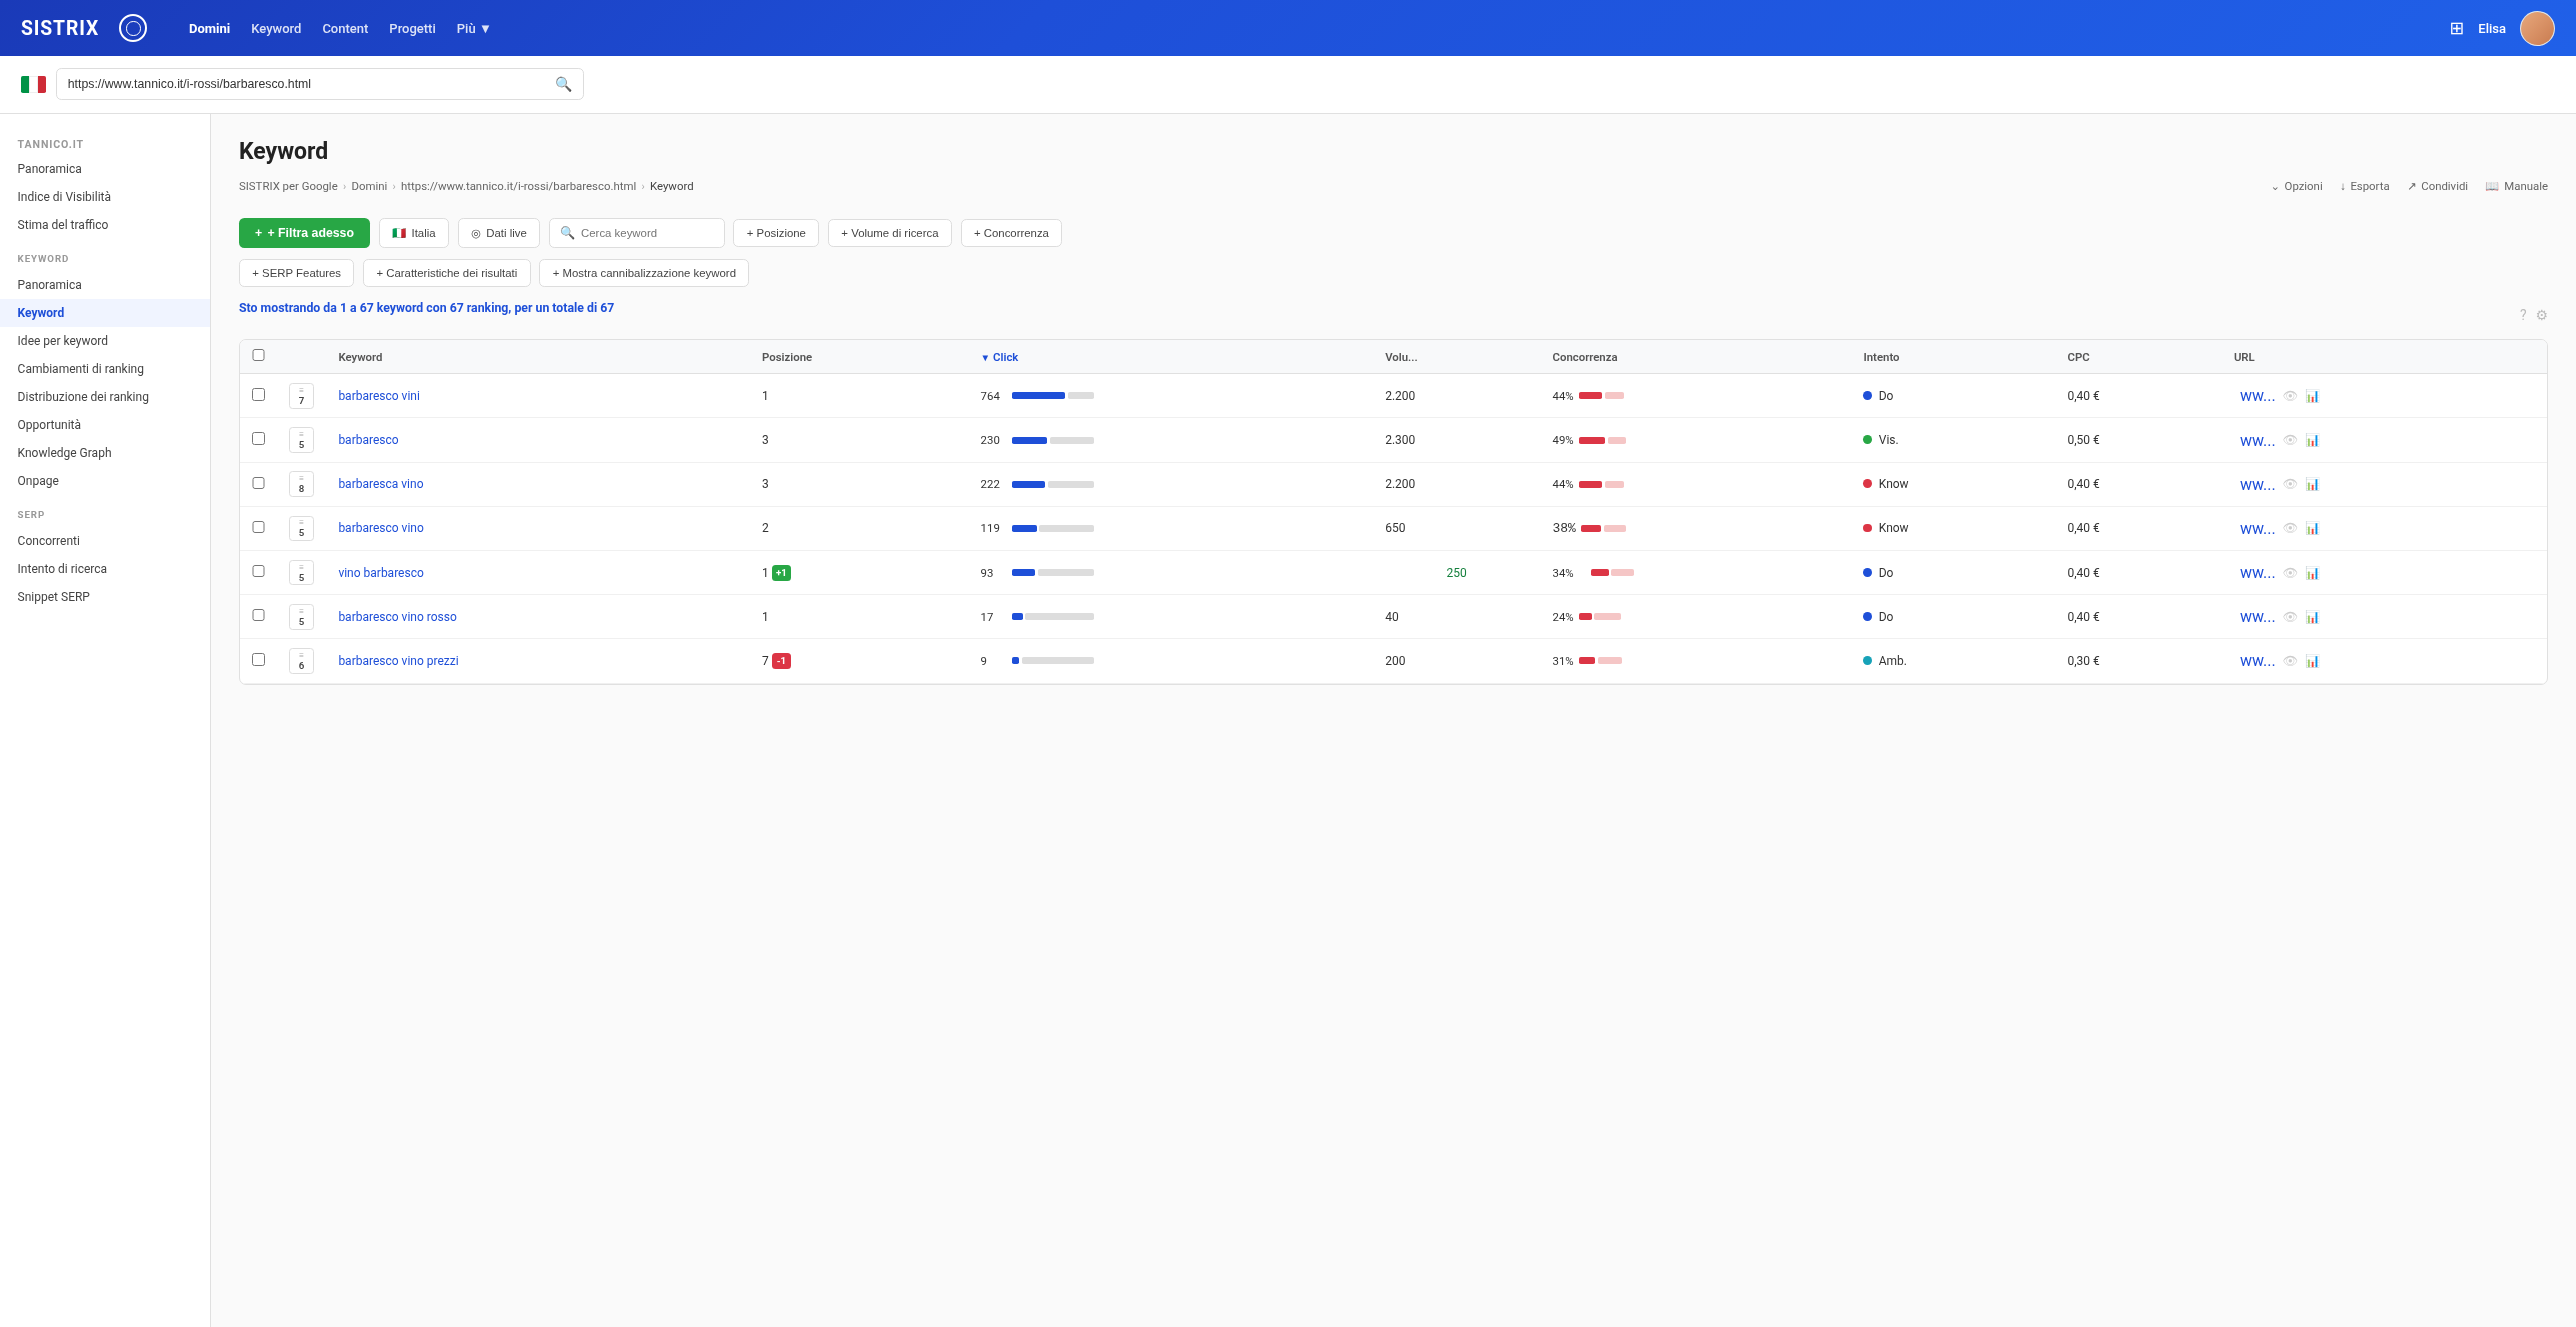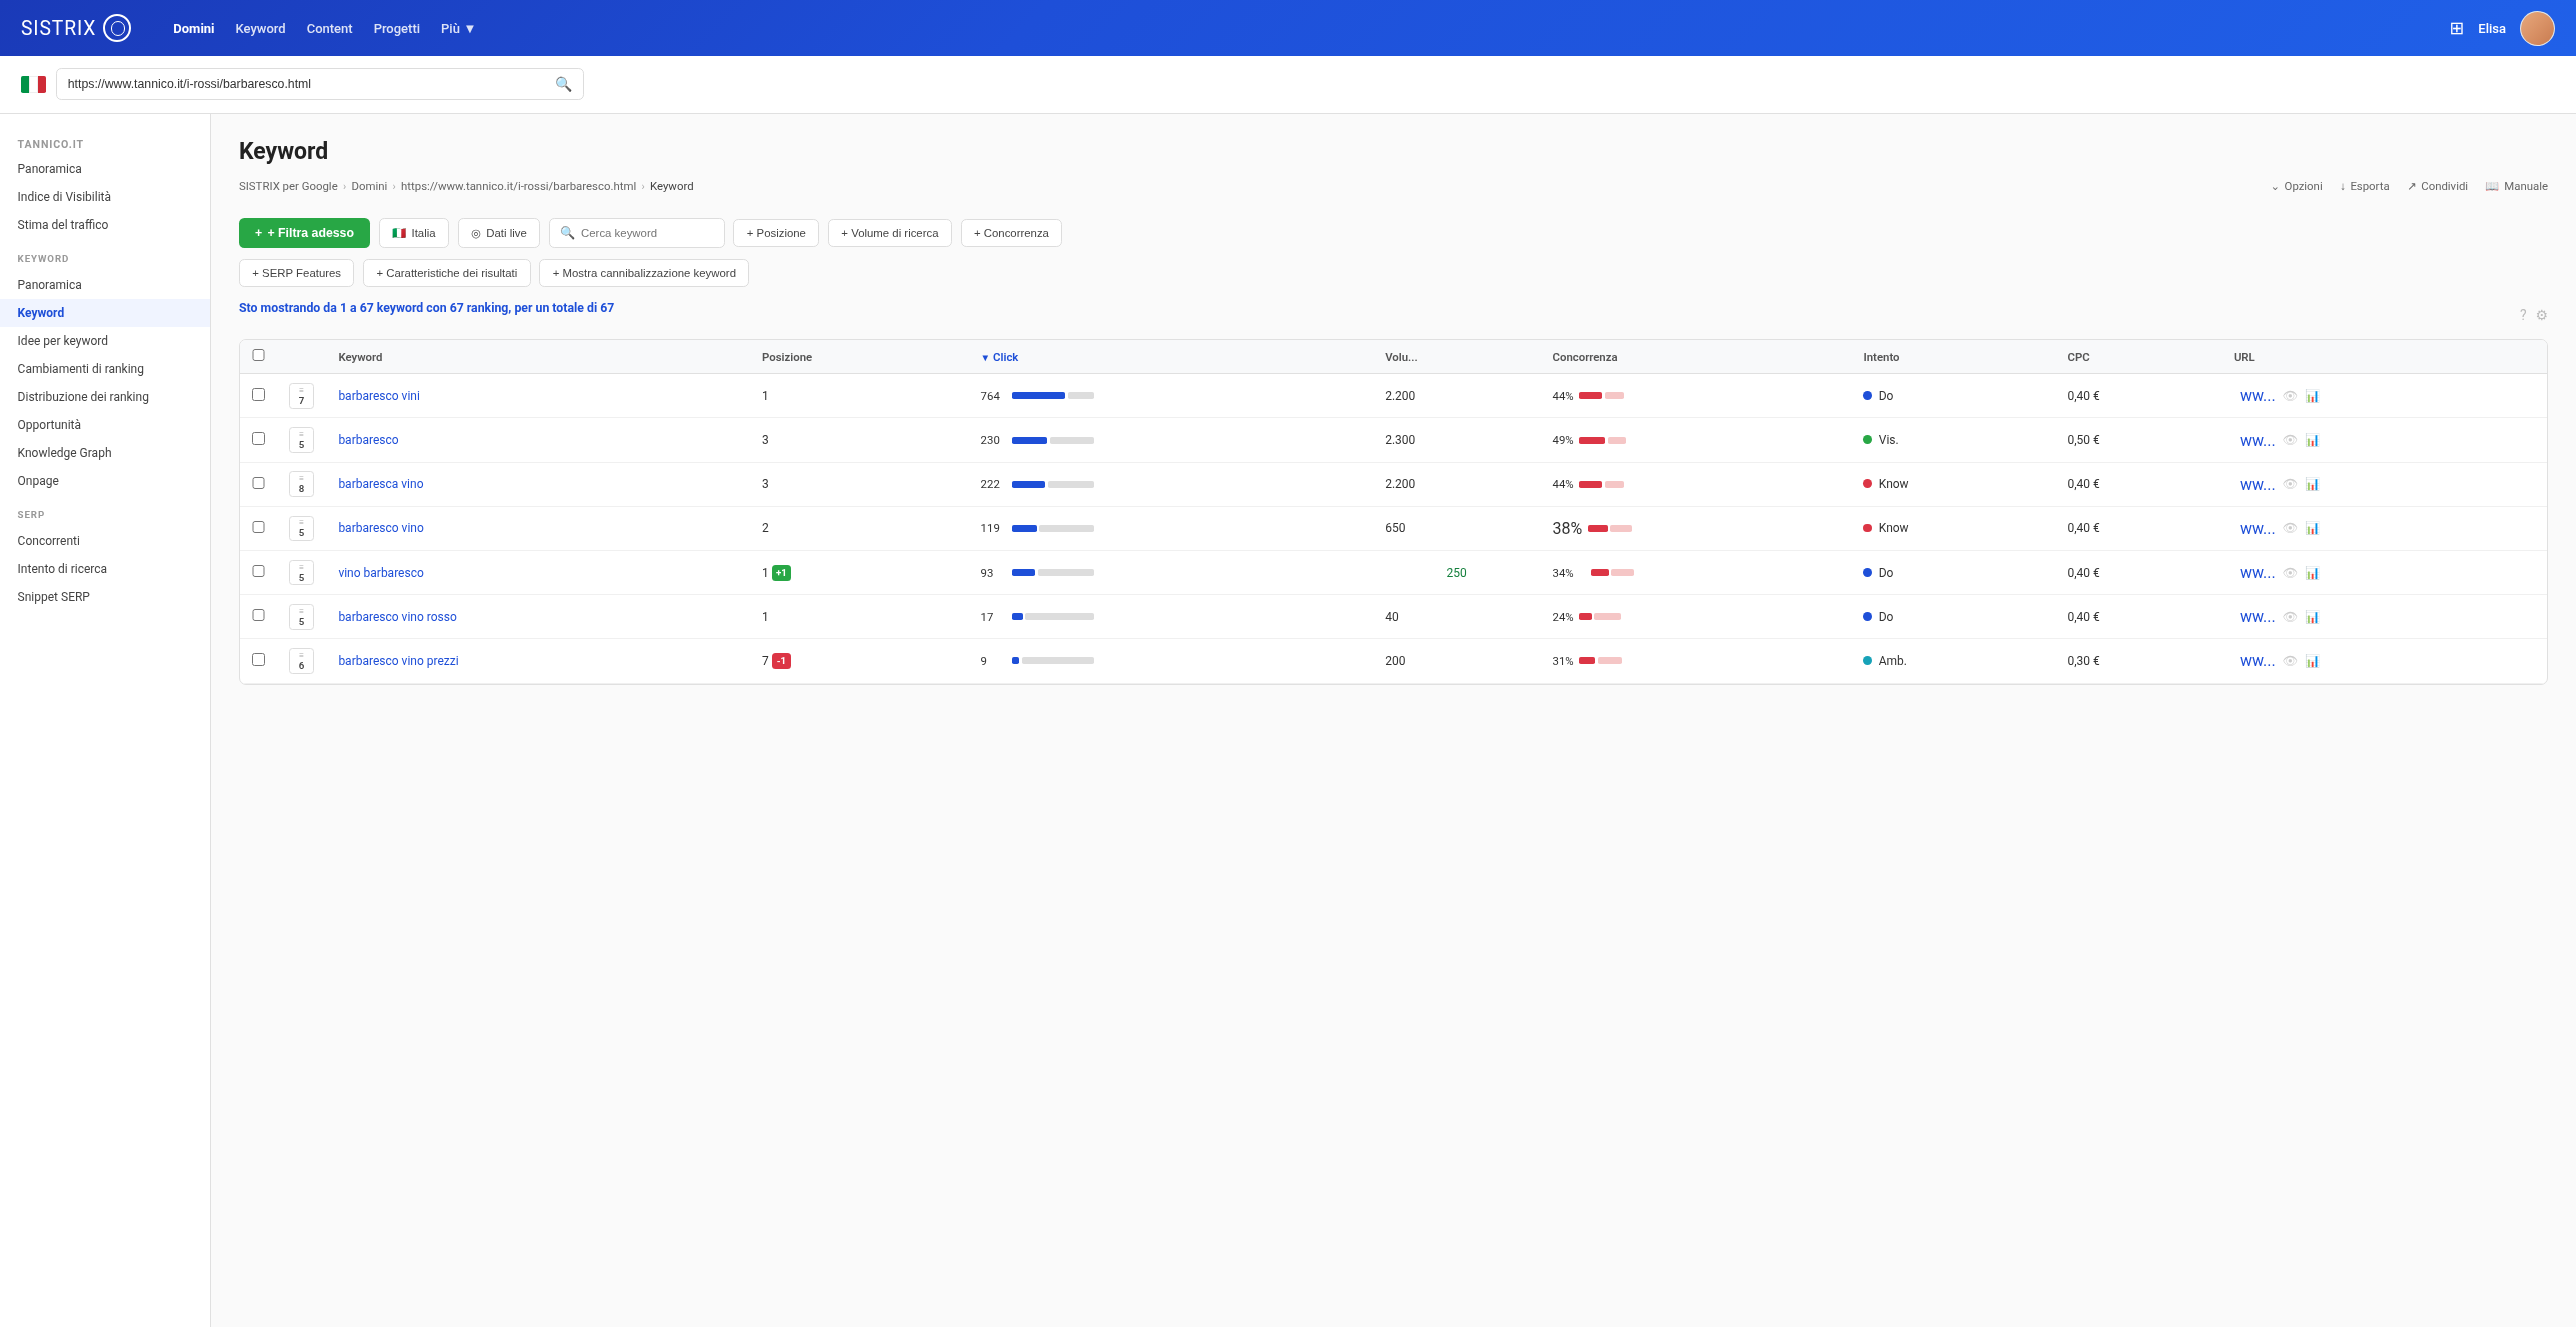--- a/index.html
+++ b/index.html
@@ -3,21 +3,21 @@
   <meta charset="utf-8">
   <style>
     * { box-sizing: border-box; margin: 0; padding: 0; }
     body { font-family: -apple-system, BlinkMacSystemFont, 'Segoe UI', Roboto, sans-serif; font-size: 12.3px; background: #f5f5f5; color: #333; }
 
     
     .top-nav {
       background: linear-gradient(135deg, #1a3ab8 0%, #1e4fd8 40%, #2060e8 100%);
       display: flex; align-items: center; padding: 0 21px; height: 56px; gap: 28px;
     }
-    .logo { display: flex; align-items: center; gap: 7px; color: white; font-size: 19.3px; font-weight: 400; letter-spacing: 0.9px; margin-right: 14px; }
+    .logo { display: flex; align-items: center; gap: 20px; color: white; font-size: 19.3px; font-weight: 700; letter-spacing: 0.9px; margin-right: 14px; }
     .logo-circle { width: 28px; height: 28px; border: 2.6px solid white; border-radius: 50%; position: relative; }
     .logo-circle::after { content: ''; position: absolute; top: 5.3px; left: 5.3px; width: 12.3px; height: 12.3px; border: 1.8px solid white; border-radius: 50%; }
     .nav-links { display: flex; gap: 21px; flex: 1; }
     .nav-link { color: rgba(255,255,255,0.85); text-decoration: none; font-size: 13px; font-weight: 500; cursor: pointer; }
     .nav-link.active { color: white; font-weight: 700; }
     .nav-dropdown { display: flex; align-items: center; gap: 3.5px; color: rgba(255,255,255,0.85); cursor: pointer; font-size: 13px; font-weight: 500; }
     .nav-right { display: flex; align-items: center; gap: 14px; margin-left: auto; }
     .grid-icon { color: white; font-size: 17.6px; cursor: pointer; }
     .user-name { color: white; font-size: 13px; font-weight: 500; }
     .avatar { width: 35px; height: 35px; border-radius: 50%; background: #ccc; overflow: hidden; border: 1.8px solid rgba(255,255,255,0.5); }
@@ -422,21 +422,21 @@
         <span style="color:#333;font-size:11.4px;min-width:24.6px;">119</span>
         <div class="bar-wrap">
           <div class="bar-blue" style="width:24.6px;"></div>
           <div class="bar-gray" style="width:55px;"></div>
         </div>
       </div>
     </td>
     <td style="color:#333;">650</td>
     <td>
       <div style="display:flex;align-items:center;gap:5.3px;">
-        <span style="font-size:16px;color:#333;">38%</span>
+        <span style="font-size:13px;color:#333;font-family:Liberation Mono, monospace;">38%</span>
         <div class="bar-wrap">
           <div class="comp-red" style="width:20px;"></div>
           <div class="comp-light" style="width:22px;"></div>
         </div>
       </div>
     </td>
     <td>
       <span class="intent-dot" style="background:#dc3545;"></span>
       <span style="color:#333;">Know</span>
     </td>

